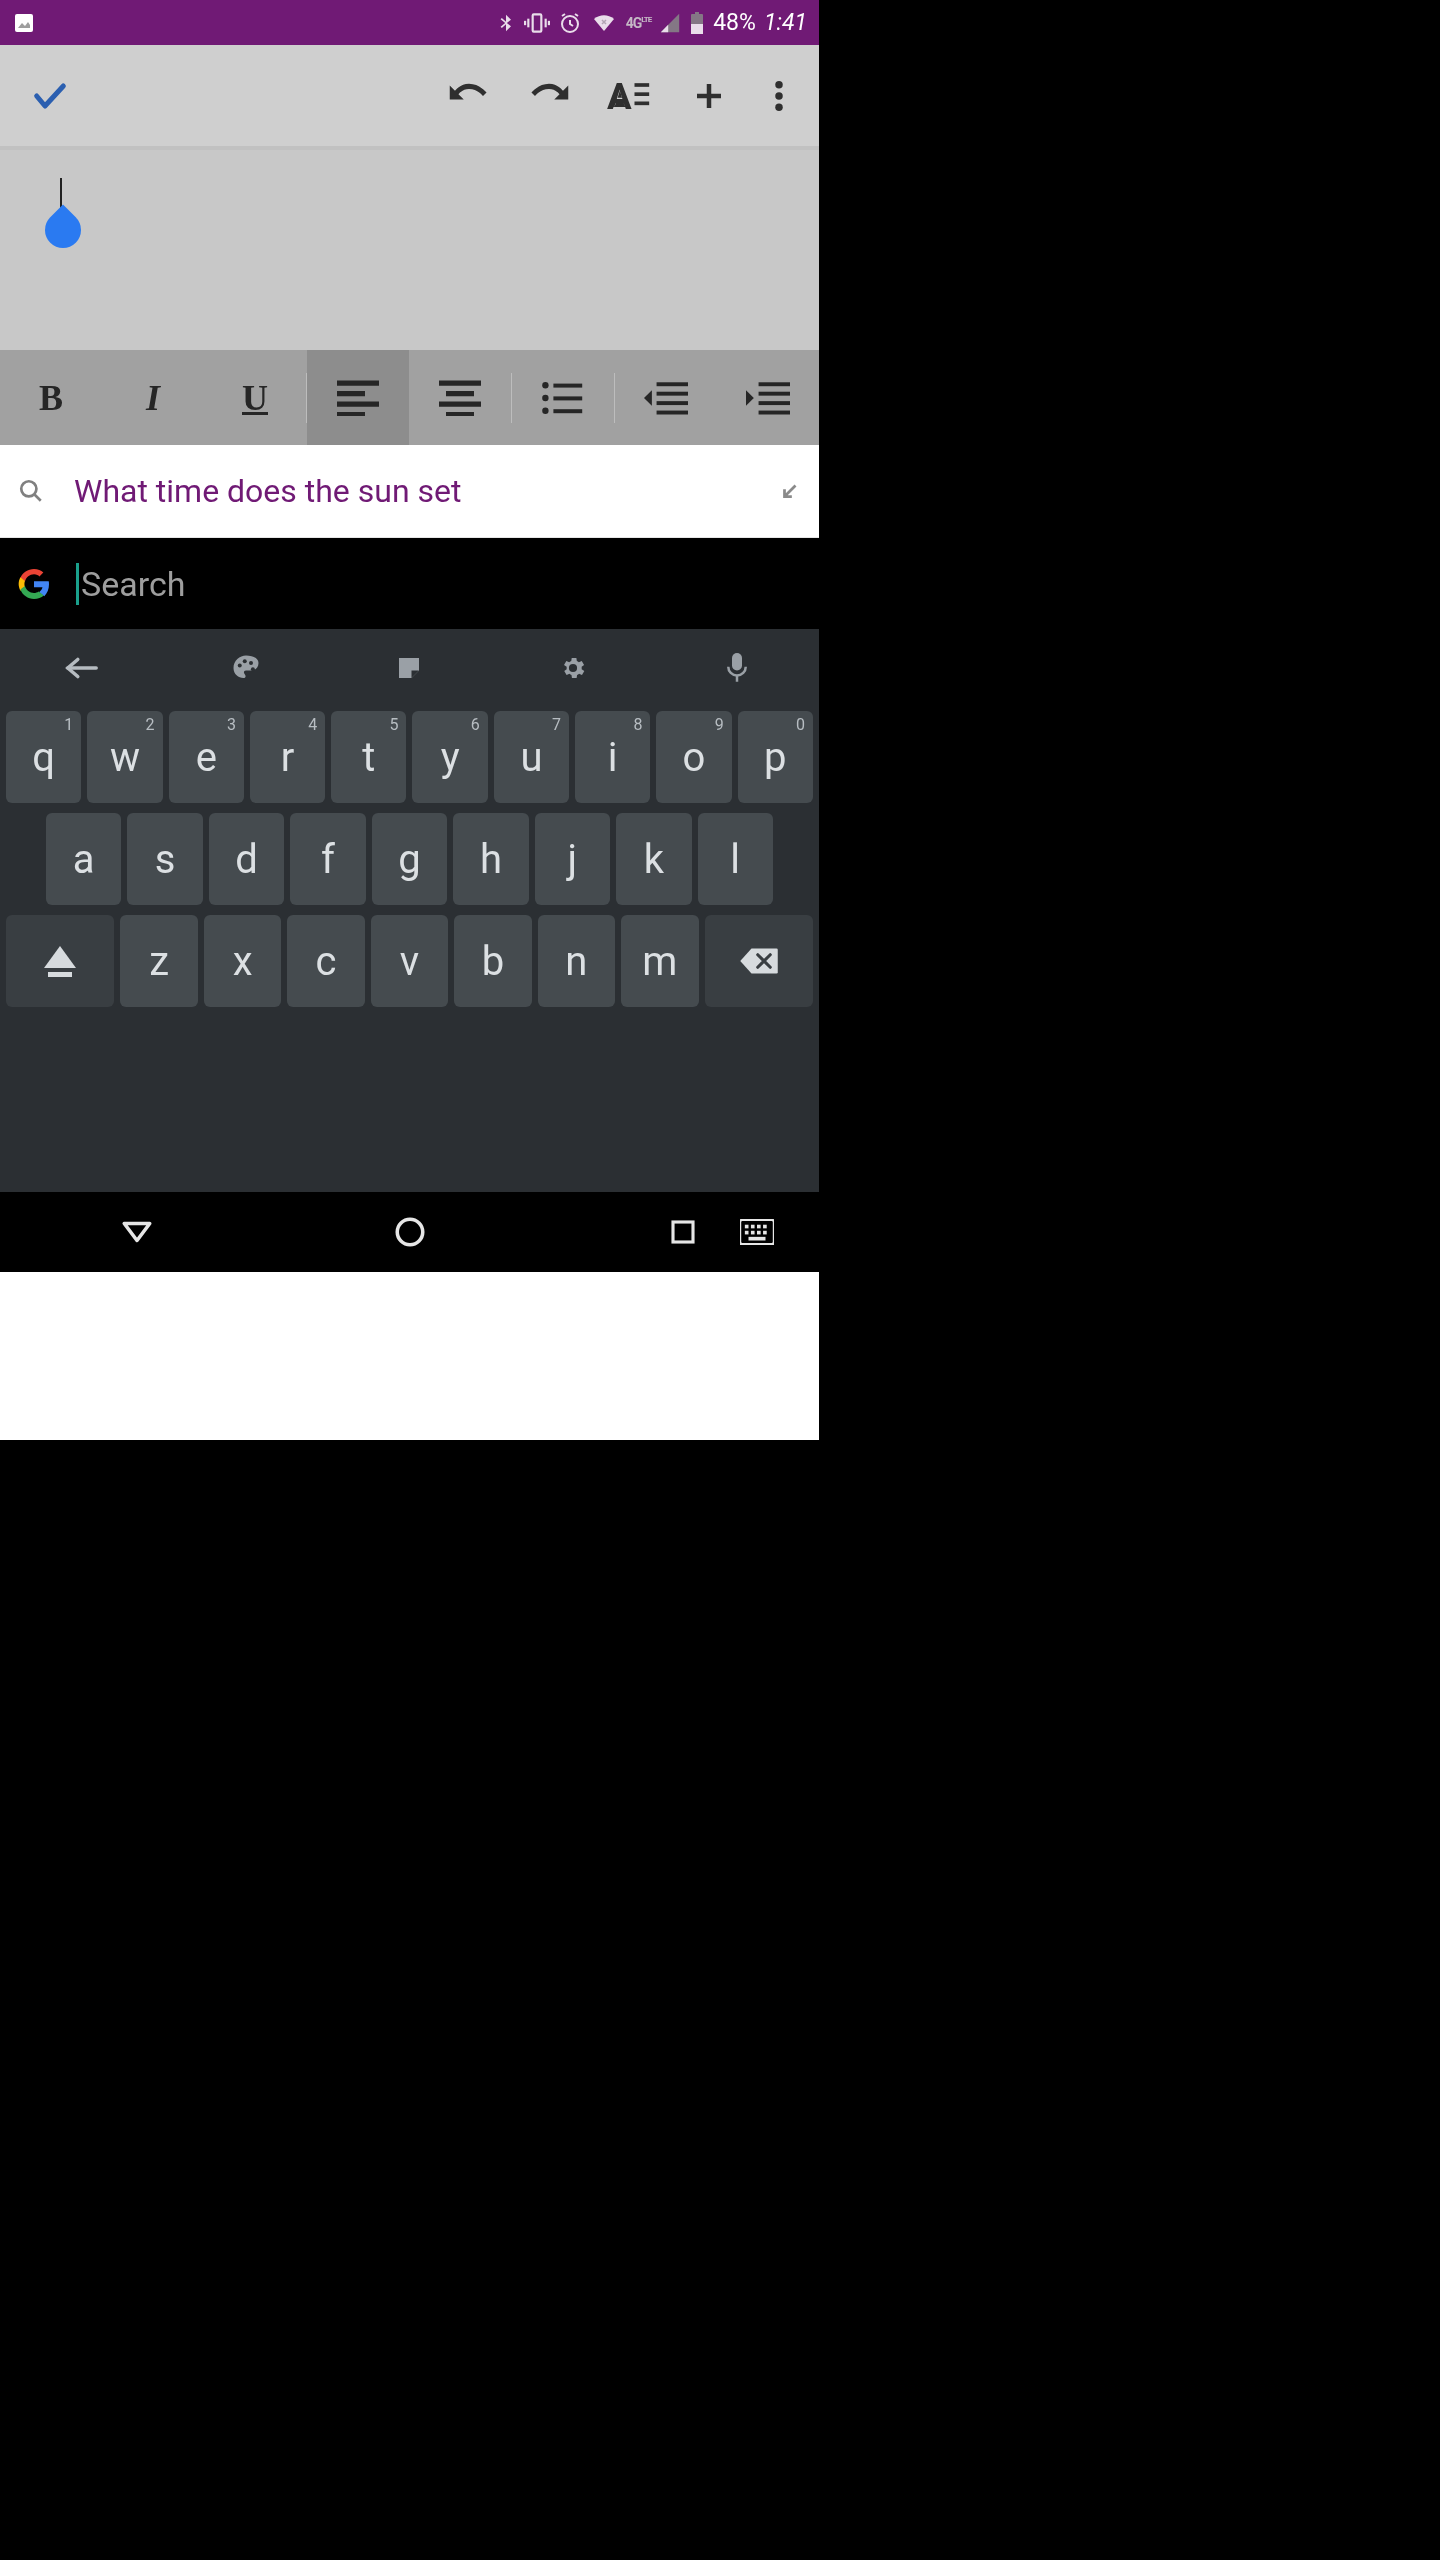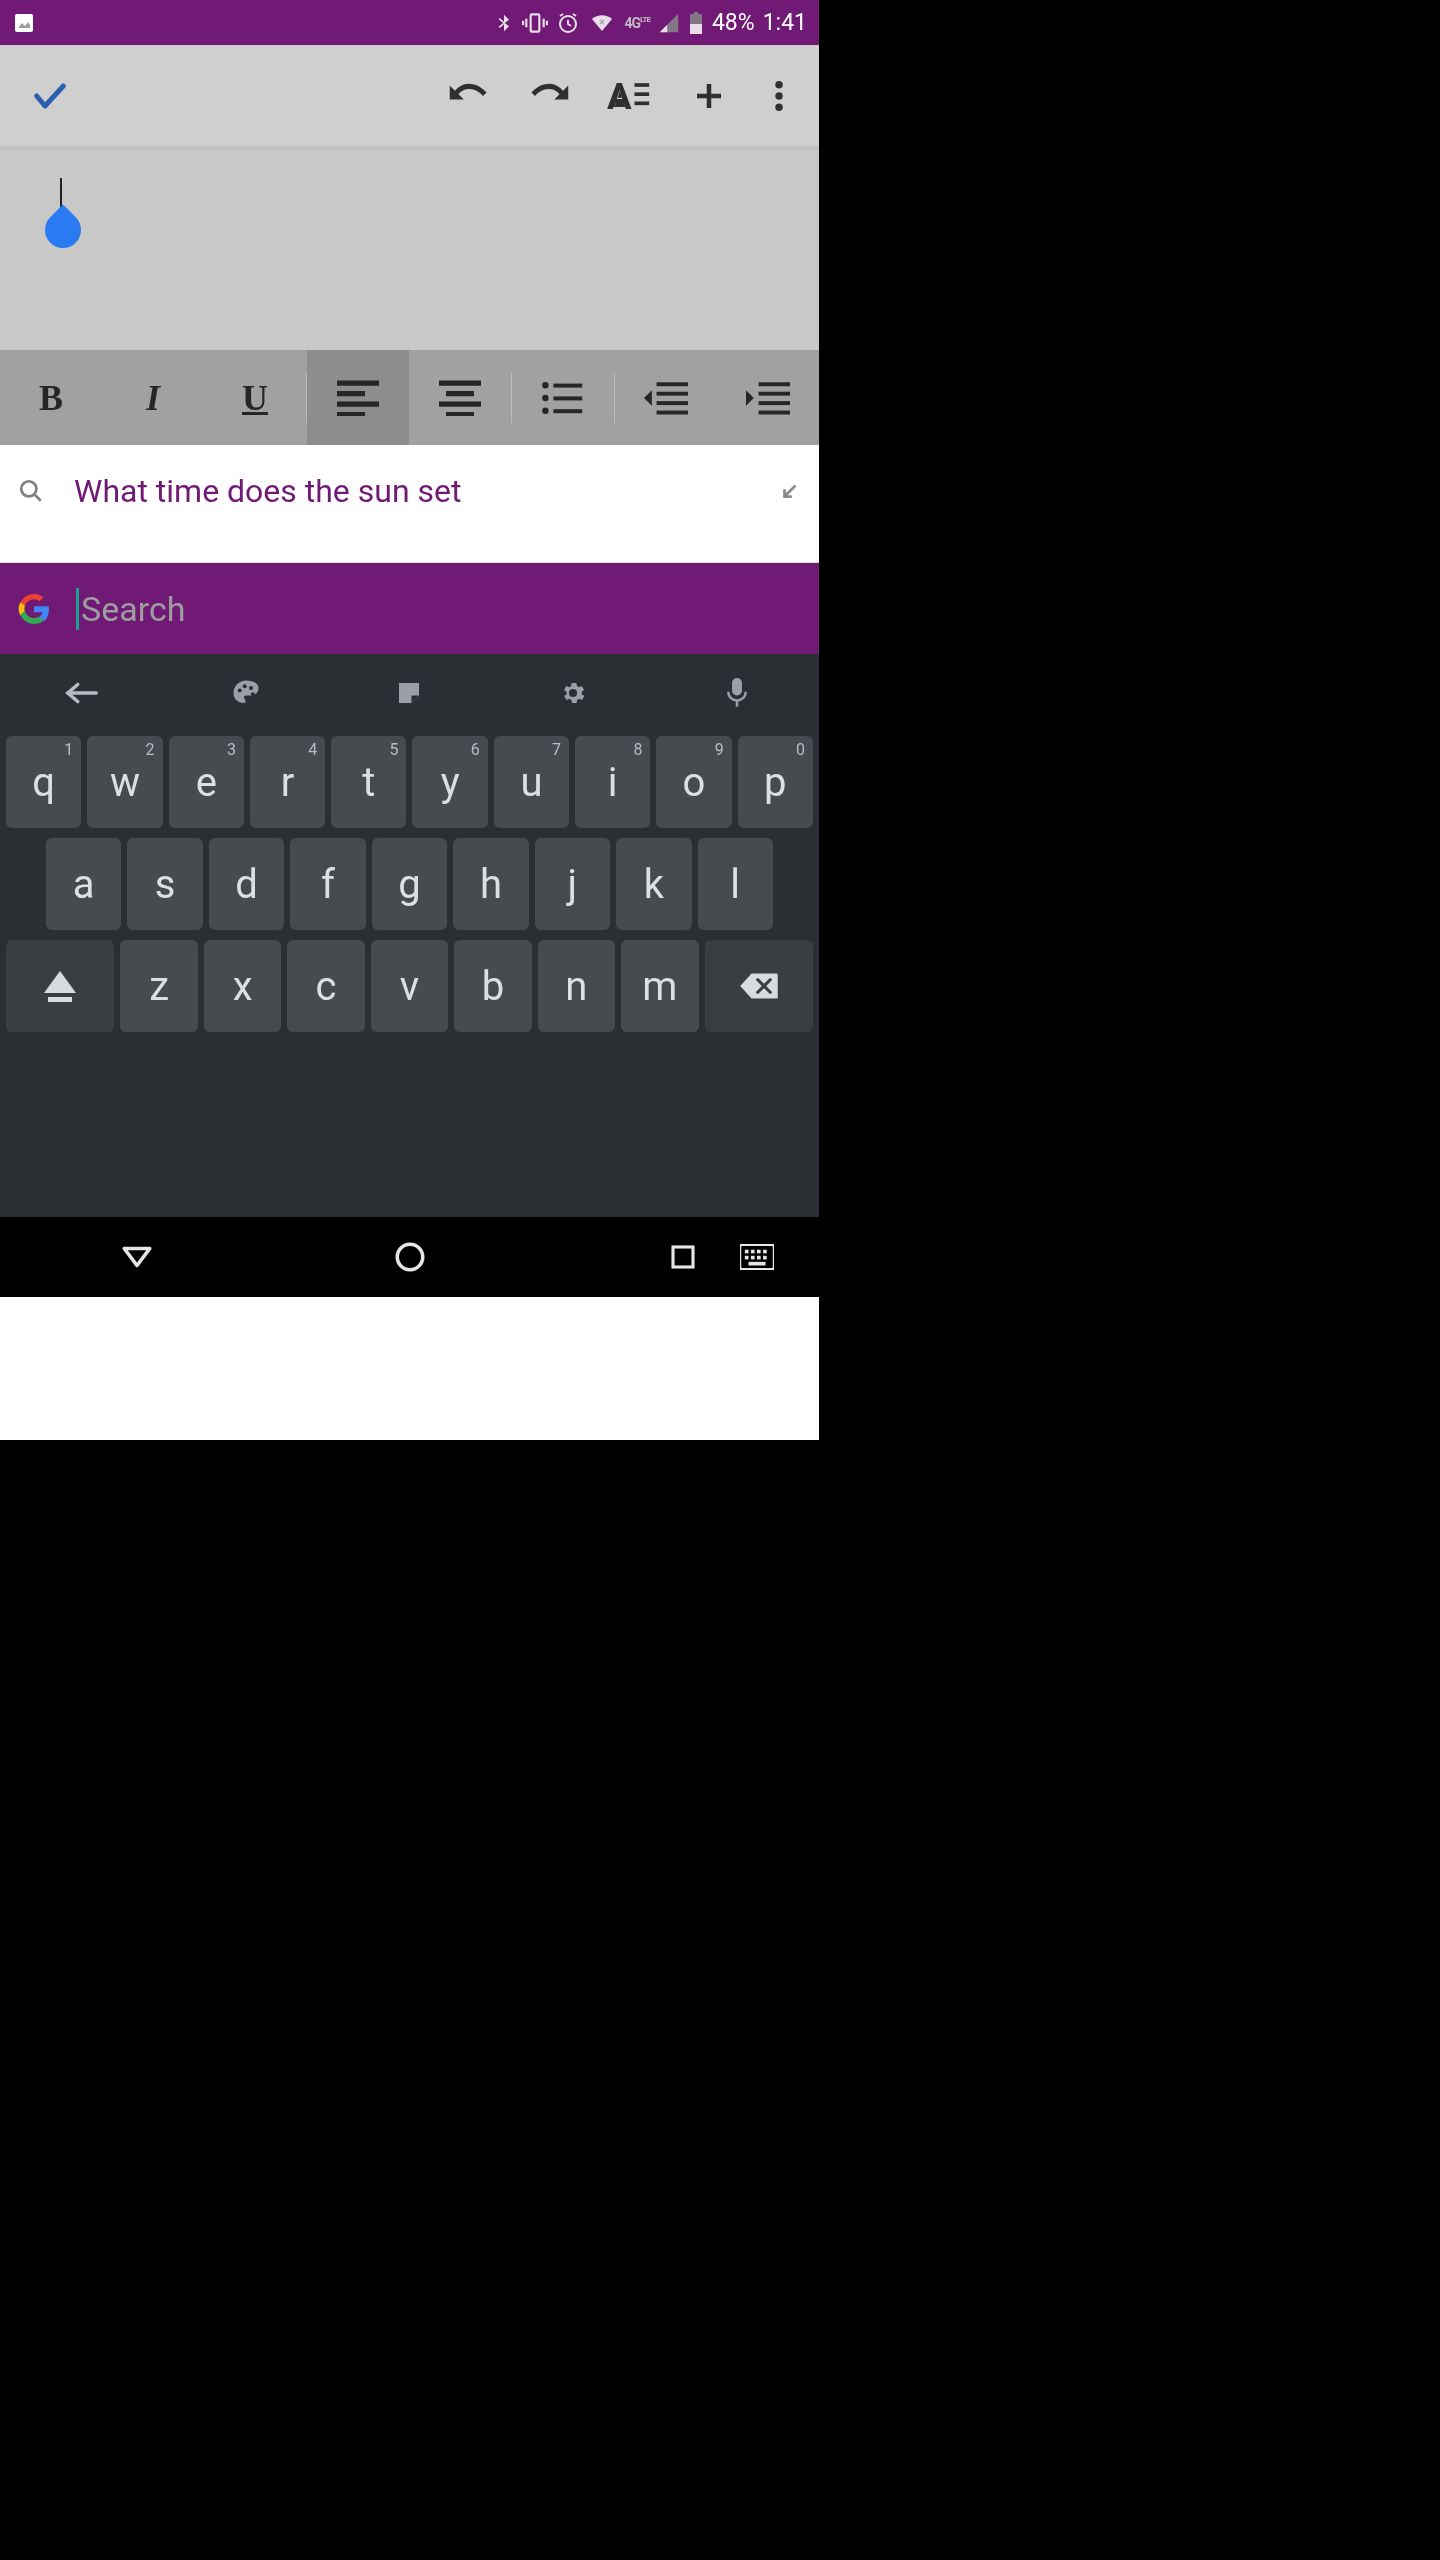--- a/index.html
+++ b/index.html
@@ -5,21 +5,21 @@
   * { box-sizing: border-box; margin: 0; padding: 0; }
   html, body { width: 819px; height: 1440px; font-family: Roboto, Arial, sans-serif; overflow: hidden; background: #000; }
   .screen { width: 819px; height: 1440px; position: relative; background: #fff; }
 
   
   .status-bar { height: 45px; background: #701a75; display: flex; align-items: center; justify-content: space-between; padding: 0 12px; color: #4a4a4a; font-size: 23px; }
   .status-left { display: flex; gap: 8px; align-items: center; }
   .status-right { display: flex; gap: 8px; align-items: center; }
   .status-right .ico { opacity: .85; }
   .battery-text { font-weight: 400; }
-  .clock { font-weight: 400; }
+  .clock { font-weight: 400; font-style: italic; }
 
   .app-toolbar { height: 105px; background: #cfcfcf; display: flex; align-items: center; padding: 0 10px; border-bottom: 4px solid #c1c1c1; }
   .app-toolbar .spacer { flex: 1; }
   .toolbtn { width: 80px; height: 80px; display: flex; align-items: center; justify-content: center; color: #3d3d3d; }
   .toolbtn.more { width: 60px; }
 
   .doc-area { height: 200px; background: #c8c8c8; position: relative; }
   .cursor-handle { position: absolute; left: 45px; top: 28px; }
   .cursor-handle .caret { width: 2px; height: 36px; background: #222; margin-left: 15px; }
   .cursor-handle .drop { width: 36px; height: 36px; background: #2a7af1; transform: rotate(45deg); border-radius: 0 50% 50% 50%; margin-top: -2px; }
@@ -35,21 +35,21 @@
   
   .suggest-panel { background: #fff; }
   .suggest-row { display: flex; align-items: center; height: 92px; padding: 0 18px; }
   .suggest-row .mag { width: 26px; color: #7a7a7a; margin-right: 30px; }
   .suggest-row .txt { flex: 1; font-size: 32px; color: #701a75; }
   .suggest-row .arrow-in { color: #8a8a8a; }
   .suggest-row .divider { position: absolute; left: 92px; right: 0; bottom: 0; height: 1px; background: #e6e6e6; }
   .suggest-row { position: relative; }
   .suggest-row:last-child .divider { display: none; }
 
-  .search-bar { height: 92px; display: flex; align-items: center; padding: 0 18px; border-top: 1px solid #e6e6e6; background: #701a75; margin-top: 25px; }
+  .search-bar { height: 92px; display: flex; align-items: center; padding: 0 18px; border-top: 1px solid #e6e6e6; background: #000000; }
   .g-logo { width: 32px; height: 32px; margin-right: 26px; }
   .search-input-wrap { flex: 1; position: relative; display: flex; align-items: center; }
   .caret-teal { width: 3px; height: 42px; background: #1aa08c; margin-right: 2px; }
   .search-placeholder { font-size: 34px; color: #9e9e9e; }
 
   
   .kbd { height: 563px; background: #2b2f33; display: flex; flex-direction: column; }
   .kbd-toolbar { height: 78px; display: flex; align-items: center; justify-content: space-around; color: #9aa0a6; }
   .kbd-toolbar .kt { width: 60px; display: flex; justify-content: center; }
   .kbd-rows { flex: 1; display: flex; flex-direction: column; gap: 10px; padding: 4px 6px 10px 6px; }

